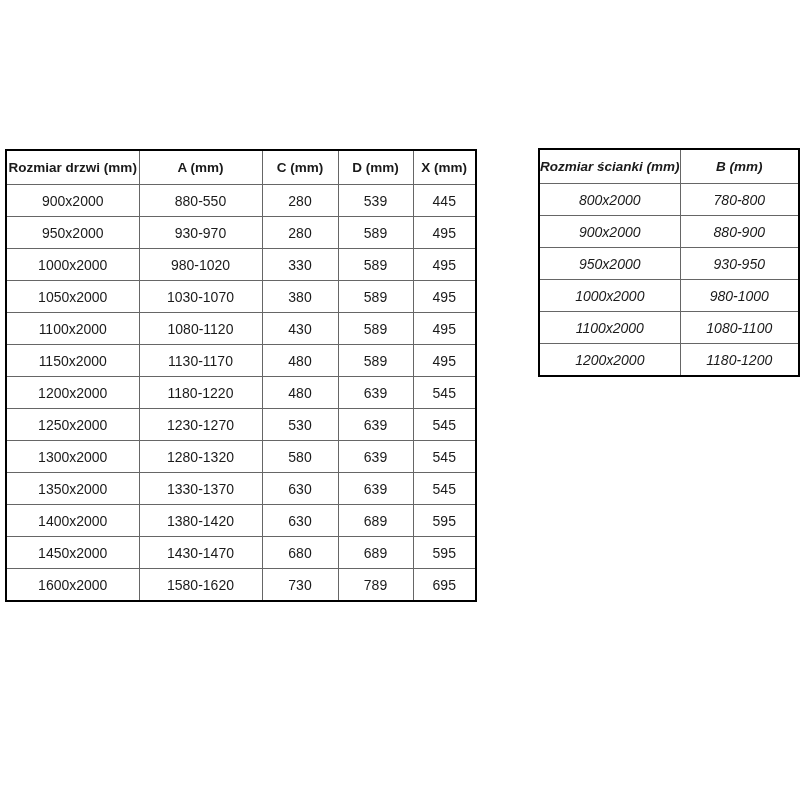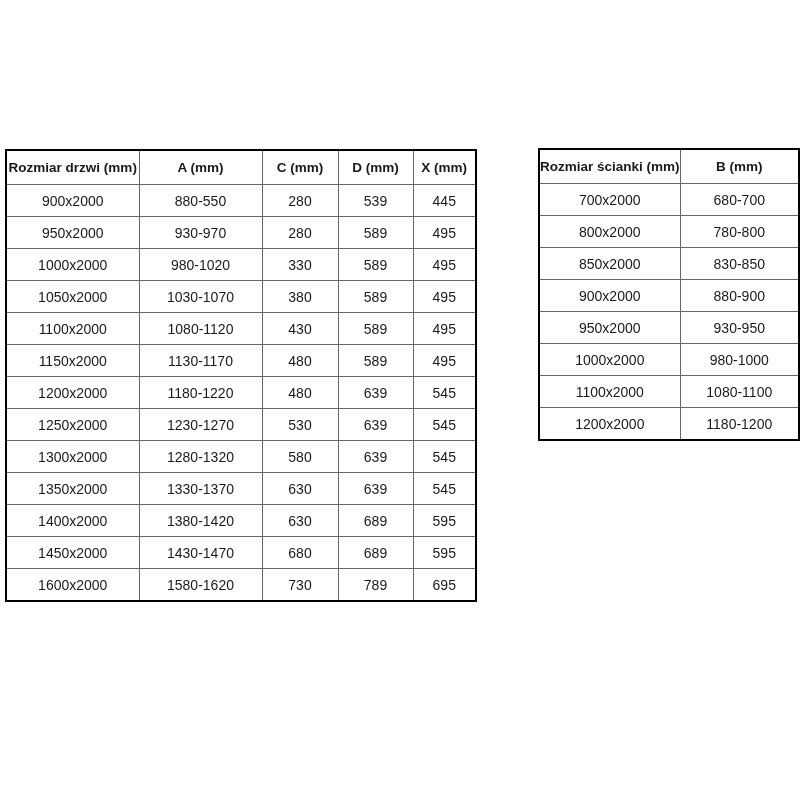--- a/index.html
+++ b/index.html
@@ -21,20 +21,21 @@
     position: absolute;
     border-radius: 14px;
   }
   .door-table-wrap {
     left: 5px;
     top: 149px;
   }
   .wall-table-wrap {
     left: 538px;
     top: 148px;
+    font-style: italic;
   }
   table.spec-table {
     border-collapse: collapse;
     table-layout: fixed;
     border: 2px solid #000000;
     color: #1a1a1a;
   }
   table.spec-table th,
   table.spec-table td {
     border: 1px solid #666666;
@@ -181,30 +182,22 @@
         <col style="width:119px">
       </colgroup>
       <thead>
         <tr>
             <th>Rozmiar ścianki (mm)</th>
             <th>B (mm)</th>
           </tr>
       </thead>
       <tbody>
           <tr>
-            <td>700x2000</td>
-            <td>680-700</td>
-          </tr>
-          <tr>
             <td>800x2000</td>
             <td>780-800</td>
-          </tr>
-          <tr>
-            <td>850x2000</td>
-            <td>830-850</td>
           </tr>
           <tr>
             <td>900x2000</td>
             <td>880-900</td>
           </tr>
           <tr>
             <td>950x2000</td>
             <td>930-950</td>
           </tr>
           <tr>

